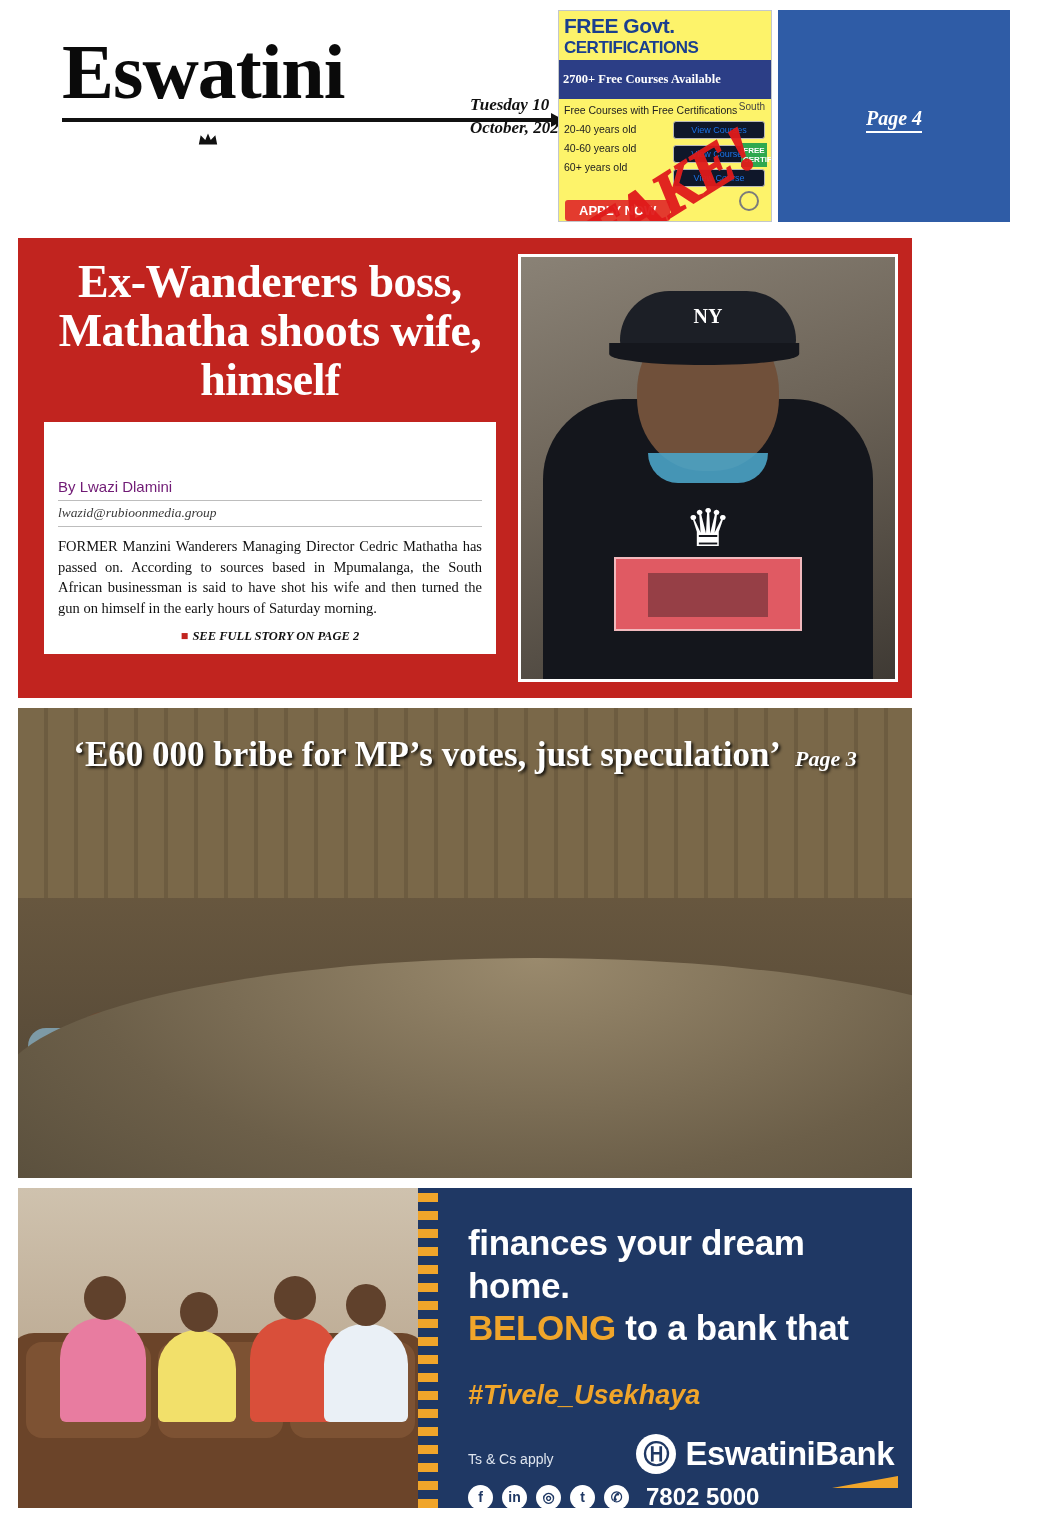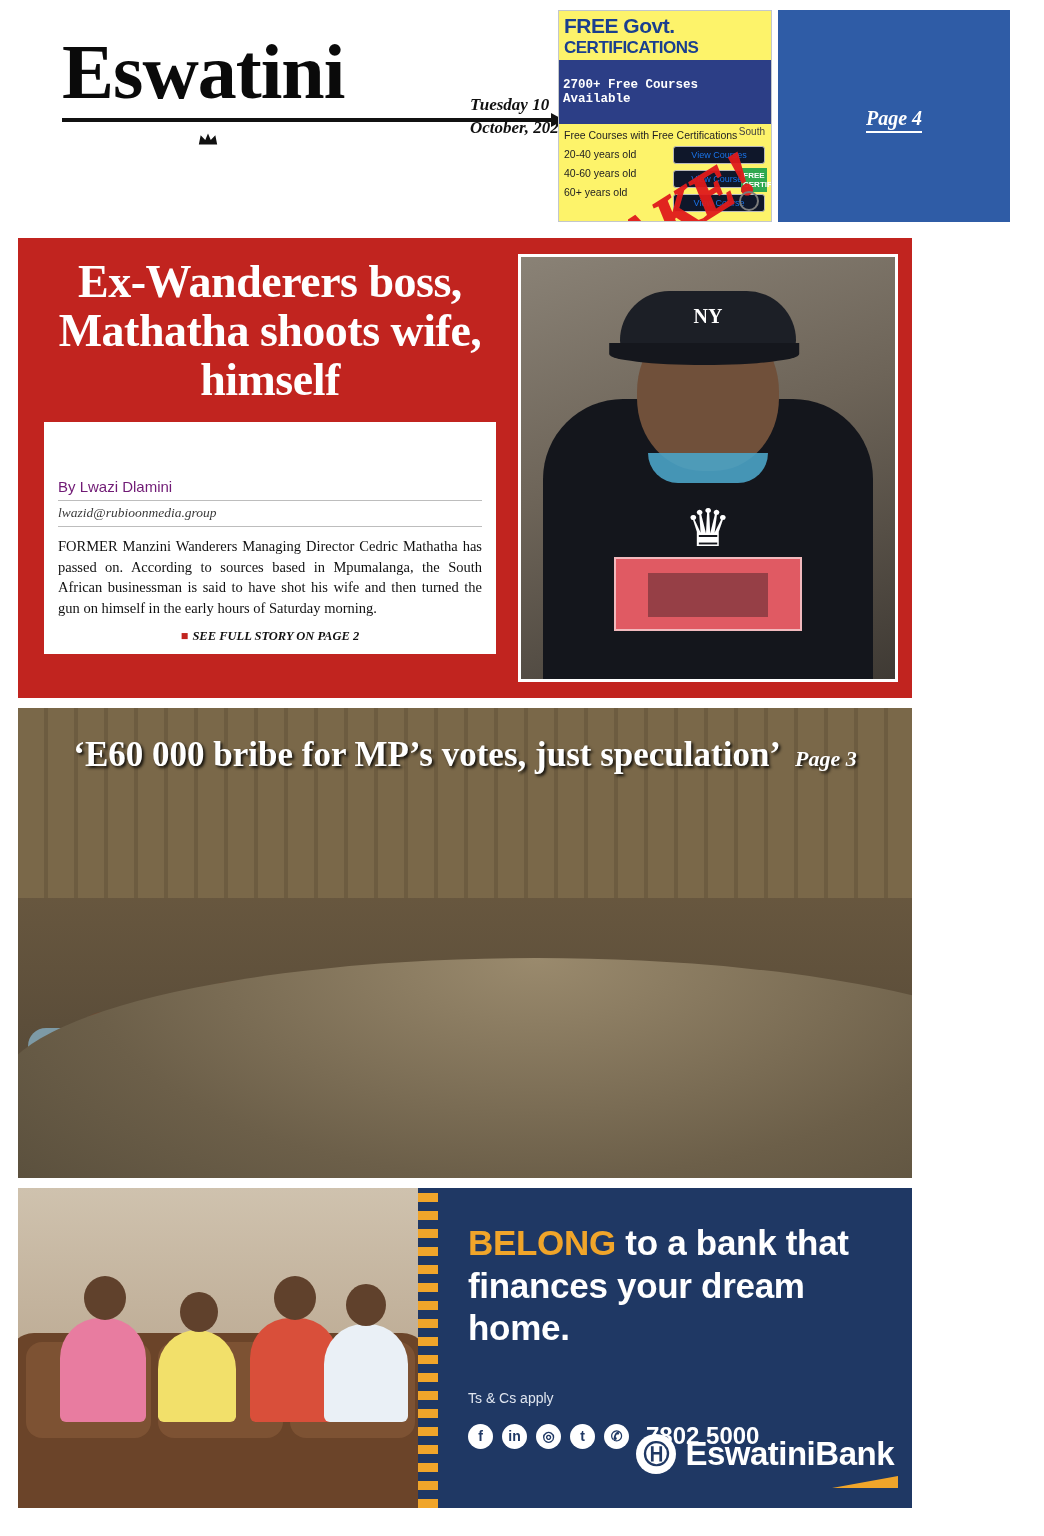--- a/index.html
+++ b/index.html
@@ -61,21 +61,21 @@
     width: 214px; height: 212px;
     margin-left: 6px;
     background: #e8eaec;
     border: 1px solid #c3c7cb;
     position: relative; overflow: hidden;
     flex: none;
   }
   .fb-head { background: #fdf36a; padding: 3px 5px 2px 5px; }
   .fb-h1 { font-family: "Liberation Sans", sans-serif; font-weight: bold; font-size: 21px; color: #1a3f8f; letter-spacing: -0.5px; }
   .fb-h2 { font-family: "Liberation Sans", sans-serif; font-weight: bold; font-size: 17px; color: #1a3f8f; letter-spacing: -0.5px; }
-  .fb-sub { background: #2c3e86; color: #fff; font-family: Liberation Mono, monospace; font-weight: bold; font-size: 12.5px; padding: 18px 4px; }
+  .fb-sub { background: #2c3e86; color: #fff; font-family: Liberation Serif, serif; font-weight: bold; font-size: 12.5px; padding: 12px 4px; }
   .fb-body { background: #fdf36a; height: 128px; padding: 5px 5px 0 5px; position: relative; }
   .fb-row { font-family: "Liberation Sans", sans-serif; font-size: 10.5px; color: #222; margin-bottom: 7px; }
   .fb-btns { position: absolute; right: 6px; top: 22px; width: 92px; }
   .fb-btn {
     background: #0f172a; border: 1px solid #b9b9b9; border-radius: 3px;
     font-family: "Liberation Sans", sans-serif; font-size: 9px; color: #1a73e8;
     padding: 3px 4px; margin-bottom: 6px; text-align: center;
   }
   .fb-google { position: absolute; right: 6px; top: 2px; font-family: "Liberation Sans", sans-serif; font-size: 10px; color: #444; }
   .fb-apply {
@@ -382,24 +382,25 @@
       <div class="ap-p" style="left:232px; width:88px; height:104px; background:#d94f3a;"></div>
       <div class="ap-h" style="left:256px; bottom:188px; width:42px; height:44px;"></div>
 
       <div class="ap-p" style="left:306px; width:84px; height:98px; background:#eaf0f6;"></div>
       <div class="ap-h" style="left:328px; bottom:182px; width:40px; height:42px;"></div>
     </div>
 
     <div class="ad-border"></div>
 
     <div class="ad-right">
+      <div class="ad-h1">finances your dream home.</div>
       <div class="ad-h1">
         <span class="ad-belong">BELONG</span><span> to a bank that</span>
       </div>
-      <div class="ad-h1">finances your dream home.</div>
+      <div class="ad-hash">#Tivele_Usekhaya</div>
       <div class="ad-tcs">Ts &amp; Cs apply</div>
       <div class="ad-social">
         <div class="soc">f</div>
         <div class="soc">in</div>
         <div class="soc">◎</div>
         <div class="soc">t</div>
         <div class="soc">✆</div>
         <div class="ad-phone">7802 5000</div>
       </div>
 

